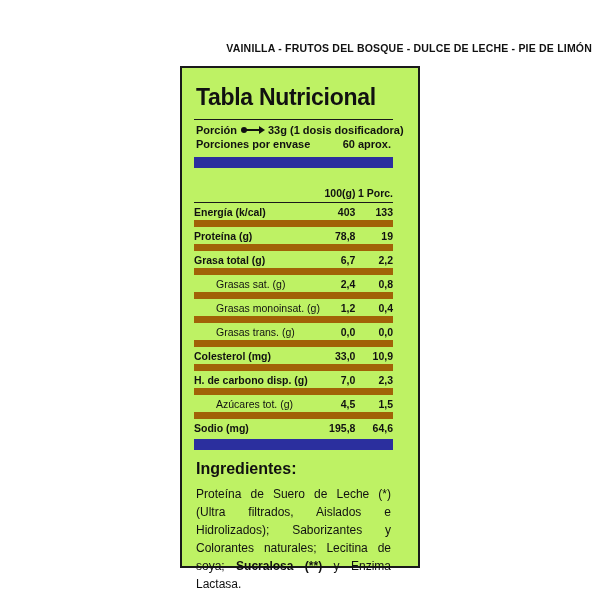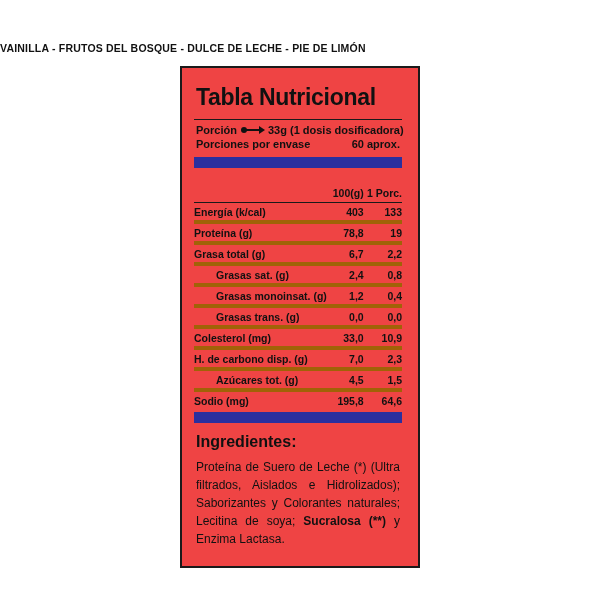--- a/index.html
+++ b/index.html
@@ -12,40 +12,40 @@
     height: 600px;
     font-family: "Liberation Sans", sans-serif;
     color: #111111;
     position: relative;
     overflow: hidden;
   }
 
   #flavors {
     position: absolute;
     top: 42px;
-    left: 0;
-    width: 493px;
-    text-align: left;
+    left: 16px;
+    width: 576px;
+    text-align: right;
     font-size: 10.5px;
     font-weight: bold;
     letter-spacing: 0.2px;
     color: #111111;
     white-space: nowrap;
   }
 
   #panel {
     position: absolute;
     left: 180px;
     top: 66px;
     width: 240px;
     height: 502px;
     border: 2px solid #1a1a1a;
-    background: #ef4444;
+    background: #bef264;
     box-sizing: border-box;
-    padding: 10px 16px 0 12px;
+    padding: 10px 25px 0 12px;
   }
 
   #nut-title {
     font-size: 23px;
     font-weight: bold;
     letter-spacing: -0.3px;
     margin: 6px 0 8px 2px;
     color: #111111;
   }
 
@@ -107,32 +107,32 @@
   .blue-bar.bottom { margin: 3px 0 0 0; height: 11px; }
 
   table.nut {
     width: 100%;
     border-collapse: collapse;
     font-size: 10.5px;
     margin-top: 16px;
   }
   table.nut td {
     padding: 2.5px 0 2.5px 0;
-    border-bottom: 4px solid #a16207;
+    border-bottom: 7px solid #a16207;
     white-space: nowrap;
   }
   table.nut tr.head td {
     border-bottom: 1.5px solid #1a1a1a;
     font-weight: bold;
     padding-top: 3px;
     padding-bottom: 3px;
   }
   table.nut tr:last-child td { border-bottom: none; }
   td.name { text-align: left; font-weight: bold; padding-left: 3px; }
-  td.name.indent { padding-left: 22px; font-weight: bold; }
+  td.name.indent { padding-left: 22px; font-weight: normal; }
   td.c1 { text-align: right; width: 54px; padding-right: 8px; font-weight: bold; }
   td.c2 { text-align: right; width: 48px; padding-right: 3px; font-weight: bold; }
 
   #ing-title {
     font-size: 16px;
     font-weight: bold;
     margin: 10px 0 7px 2px;
     color: #111111;
   }
   #ing-body {

